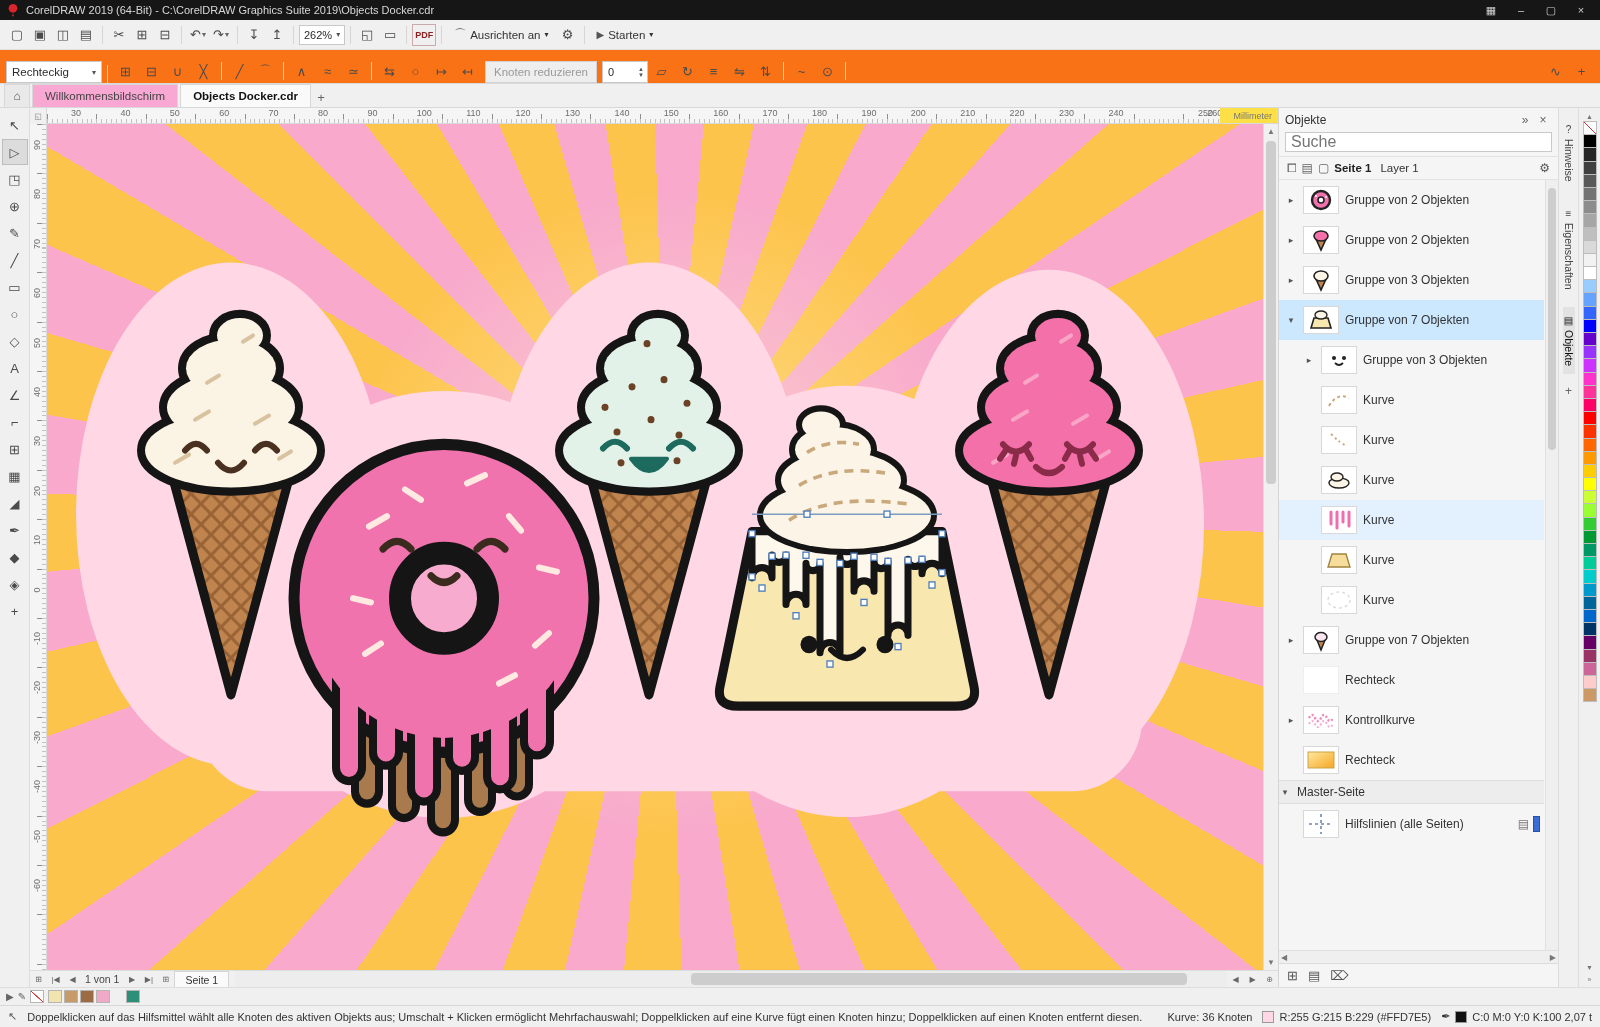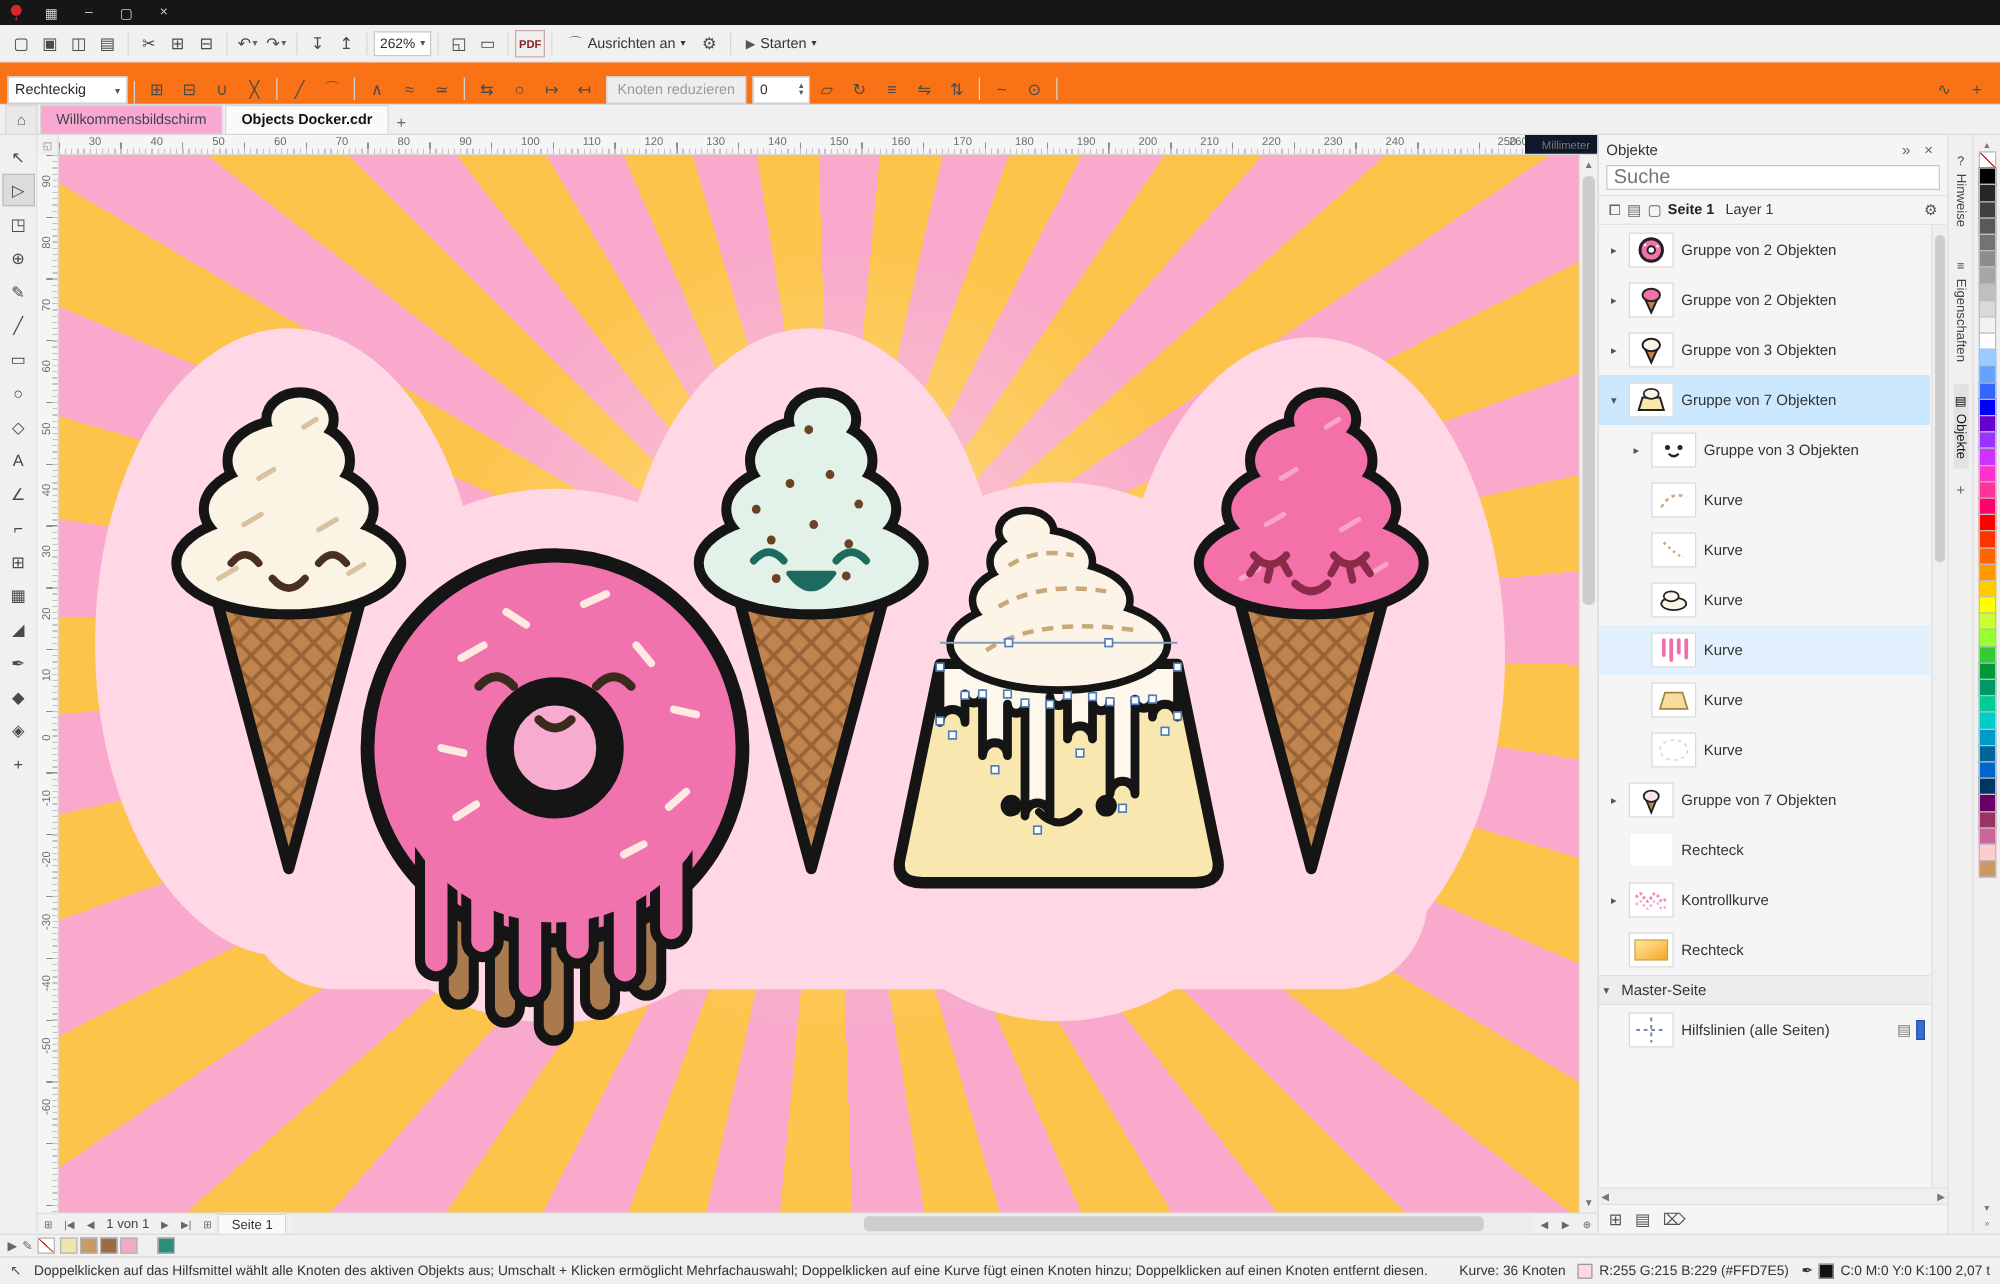--- a/index.html
+++ b/index.html
@@ -55,21 +55,21 @@
   .tool.active { background:#dcdcdc; border-color:#bdbdbd; }
 
   .canvascol { flex:1 1 auto; display:flex; flex-direction:column; min-width:0; }
   .hrulerrow { height:16px; display:flex; flex:0 0 auto; background:#f5f5f5; border-bottom:1px solid #d9d9d9; }
   .rcorner { width:17px; height:16px; background:#f0f0f0; border-right:1px solid #d9d9d9; display:flex; align-items:center; justify-content:center; font-size:8px; color:#888; }
   .hruler { flex:1; position:relative; overflow:hidden;
     background-image:
       repeating-linear-gradient(to right, #c2c2c2 0 1px, transparent 1px 4.94px),
       repeating-linear-gradient(to right, #8f8f8f 0 1px, transparent 1px 49.4px);
     background-size:100% 4px, 100% 9px; background-position:left bottom, left bottom; background-repeat:no-repeat; }
-  .runit { width:58px; font-size:9px; color:#777; display:flex; align-items:center; justify-content:flex-end; padding-right:6px; background:#0f172a; }
+  .runit { width:58px; font-size:9px; color:#777; display:flex; align-items:center; justify-content:flex-end; padding-right:6px; background:#fde047; }
   .rnum { position:absolute; top:0; font-size:9px; color:#6d6d6d; transform:translateX(2px); }
   .canvasbody { flex:1 1 auto; display:flex; min-height:0; }
   .vruler { width:17px; position:relative; background:#f5f5f5; border-right:1px solid #d9d9d9; overflow:hidden;
     background-image:
       repeating-linear-gradient(to bottom, #c2c2c2 0 1px, transparent 1px 4.94px),
       repeating-linear-gradient(to bottom, #8f8f8f 0 1px, transparent 1px 49.4px);
     background-size:4px 100%, 9px 100%; background-position:right top, right top; background-repeat:no-repeat; }
   .vnum { position:absolute; left:1px; font-size:9px; color:#6d6d6d; transform:rotate(-90deg); transform-origin:center; width:12px; text-align:center; }
   .canvaswrap { flex:1 1 auto; position:relative; overflow:hidden;
     background:
@@ -144,20 +144,21 @@
 </head>
 <body>
 
 <div id="app">
 
   <div class="titlebar">
     <svg class="logo" viewBox="0 0 16 16">
       <circle cx="8" cy="6" r="5" fill="#d9262c"></circle>
         <path d="M8 11 L7 15 L9 15 Z" fill="#d9262c"></path>
     </svg>
+    <span class="ttext">CorelDRAW 2019 (64-Bit) - C:\CorelDRAW Graphics Suite 2019\Objects Docker.cdr</span>
     <span class="wbtn">▦</span>
     <span class="wbtn">–</span>
     <span class="wbtn">▢</span>
     <span class="wbtn close">×</span>
   </div>
 
 
   <div class="stdbar">
     <span id="tbleft" style="display:flex;gap:1px;align-items:center;">
         <span class="tbbtn">▢</span>

